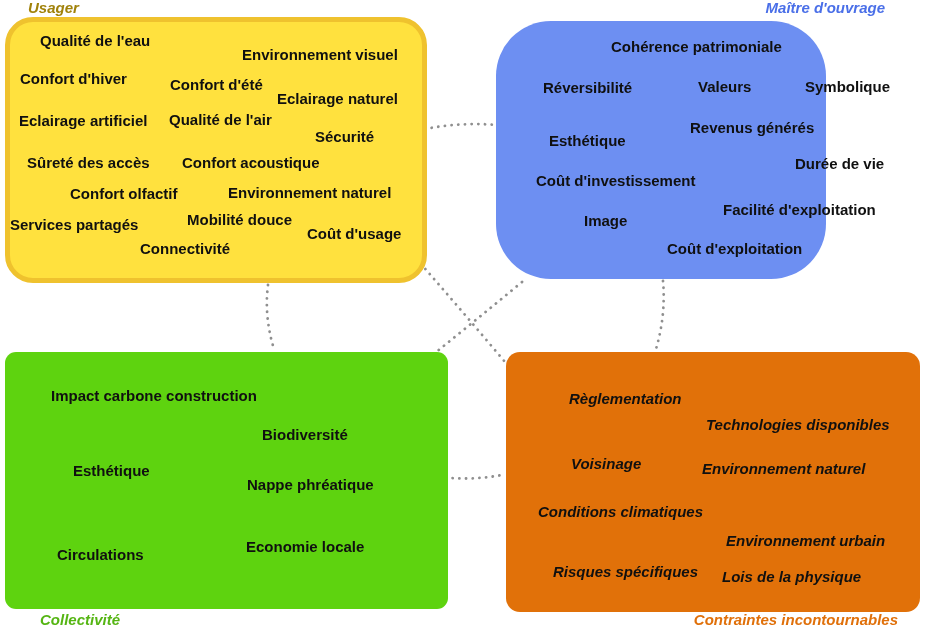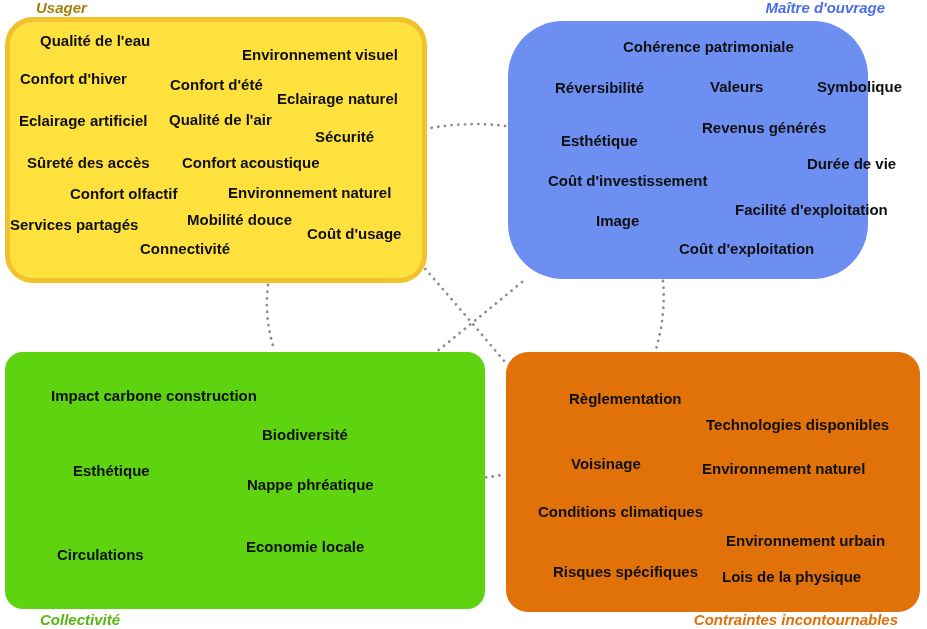--- a/index.html
+++ b/index.html
@@ -16,46 +16,47 @@
     stroke-dasharray:0.1 6.6;
   }
   .box { position:absolute; box-sizing:border-box; }
   .box-usager {
     left:5px; top:17px; width:422px; height:266px;
     background:var(--usager_fill, #FFE13E);
     border:5px solid var(--usager_border, #EFC22E);
     border-radius:28px;
   }
   .box-moa {
-    left:508px; top:21px; width:360px; height:258px;
+    left:496px; top:21px; width:330px; height:258px;
     background:var(--moa_fill, #6D8FF2);
     border-radius:55px;
     text-decoration:underline;
   }
   .box-coll {
-    left:5px; top:352px; width:480px; height:257px;
+    left:5px; top:352px; width:443px; height:257px;
     background:var(--collectivite_fill, #5ED30F);
-    border-radius:18px;
+    border-radius:11px;
   }
   .box-contr {
     left:506px; top:352px; width:414px; height:260px;
     background:var(--contraintes_fill, #E17109);
-    border-radius:22px;
+    border-radius:14px;
+    font-style:italic;
   }
   .item {
     position:absolute; white-space:nowrap;
     font-size:15px; font-weight:bold; color:#101010;
     line-height:16px;
   }
   .group-title {
     position:absolute; white-space:nowrap;
     font-size:15px; font-weight:bold; font-style:italic;
     line-height:17px;
   }
-  .title-usager { left:36px; top:-1px; color:var(--usager_title, #A1820A);text-align:right; }
+  .title-usager { left:28px; top:-1px; color:var(--usager_title, #A1820A);text-align:right; }
   .title-moa   { right:42px; top:-1px; color:var(--moa_title, #4A6FE8); }
   .title-coll  { left:40px; top:611px; color:var(--collectivite_title, #55B513); }
   .title-contr { right:29px; top:611px; color:var(--contraintes_title, #E0700A); }
 </style>
 </head>
 <body>
 
 <div class="canvas">
 
   <svg class="connectors" viewBox="0 0 927 629" aria-hidden="true">

